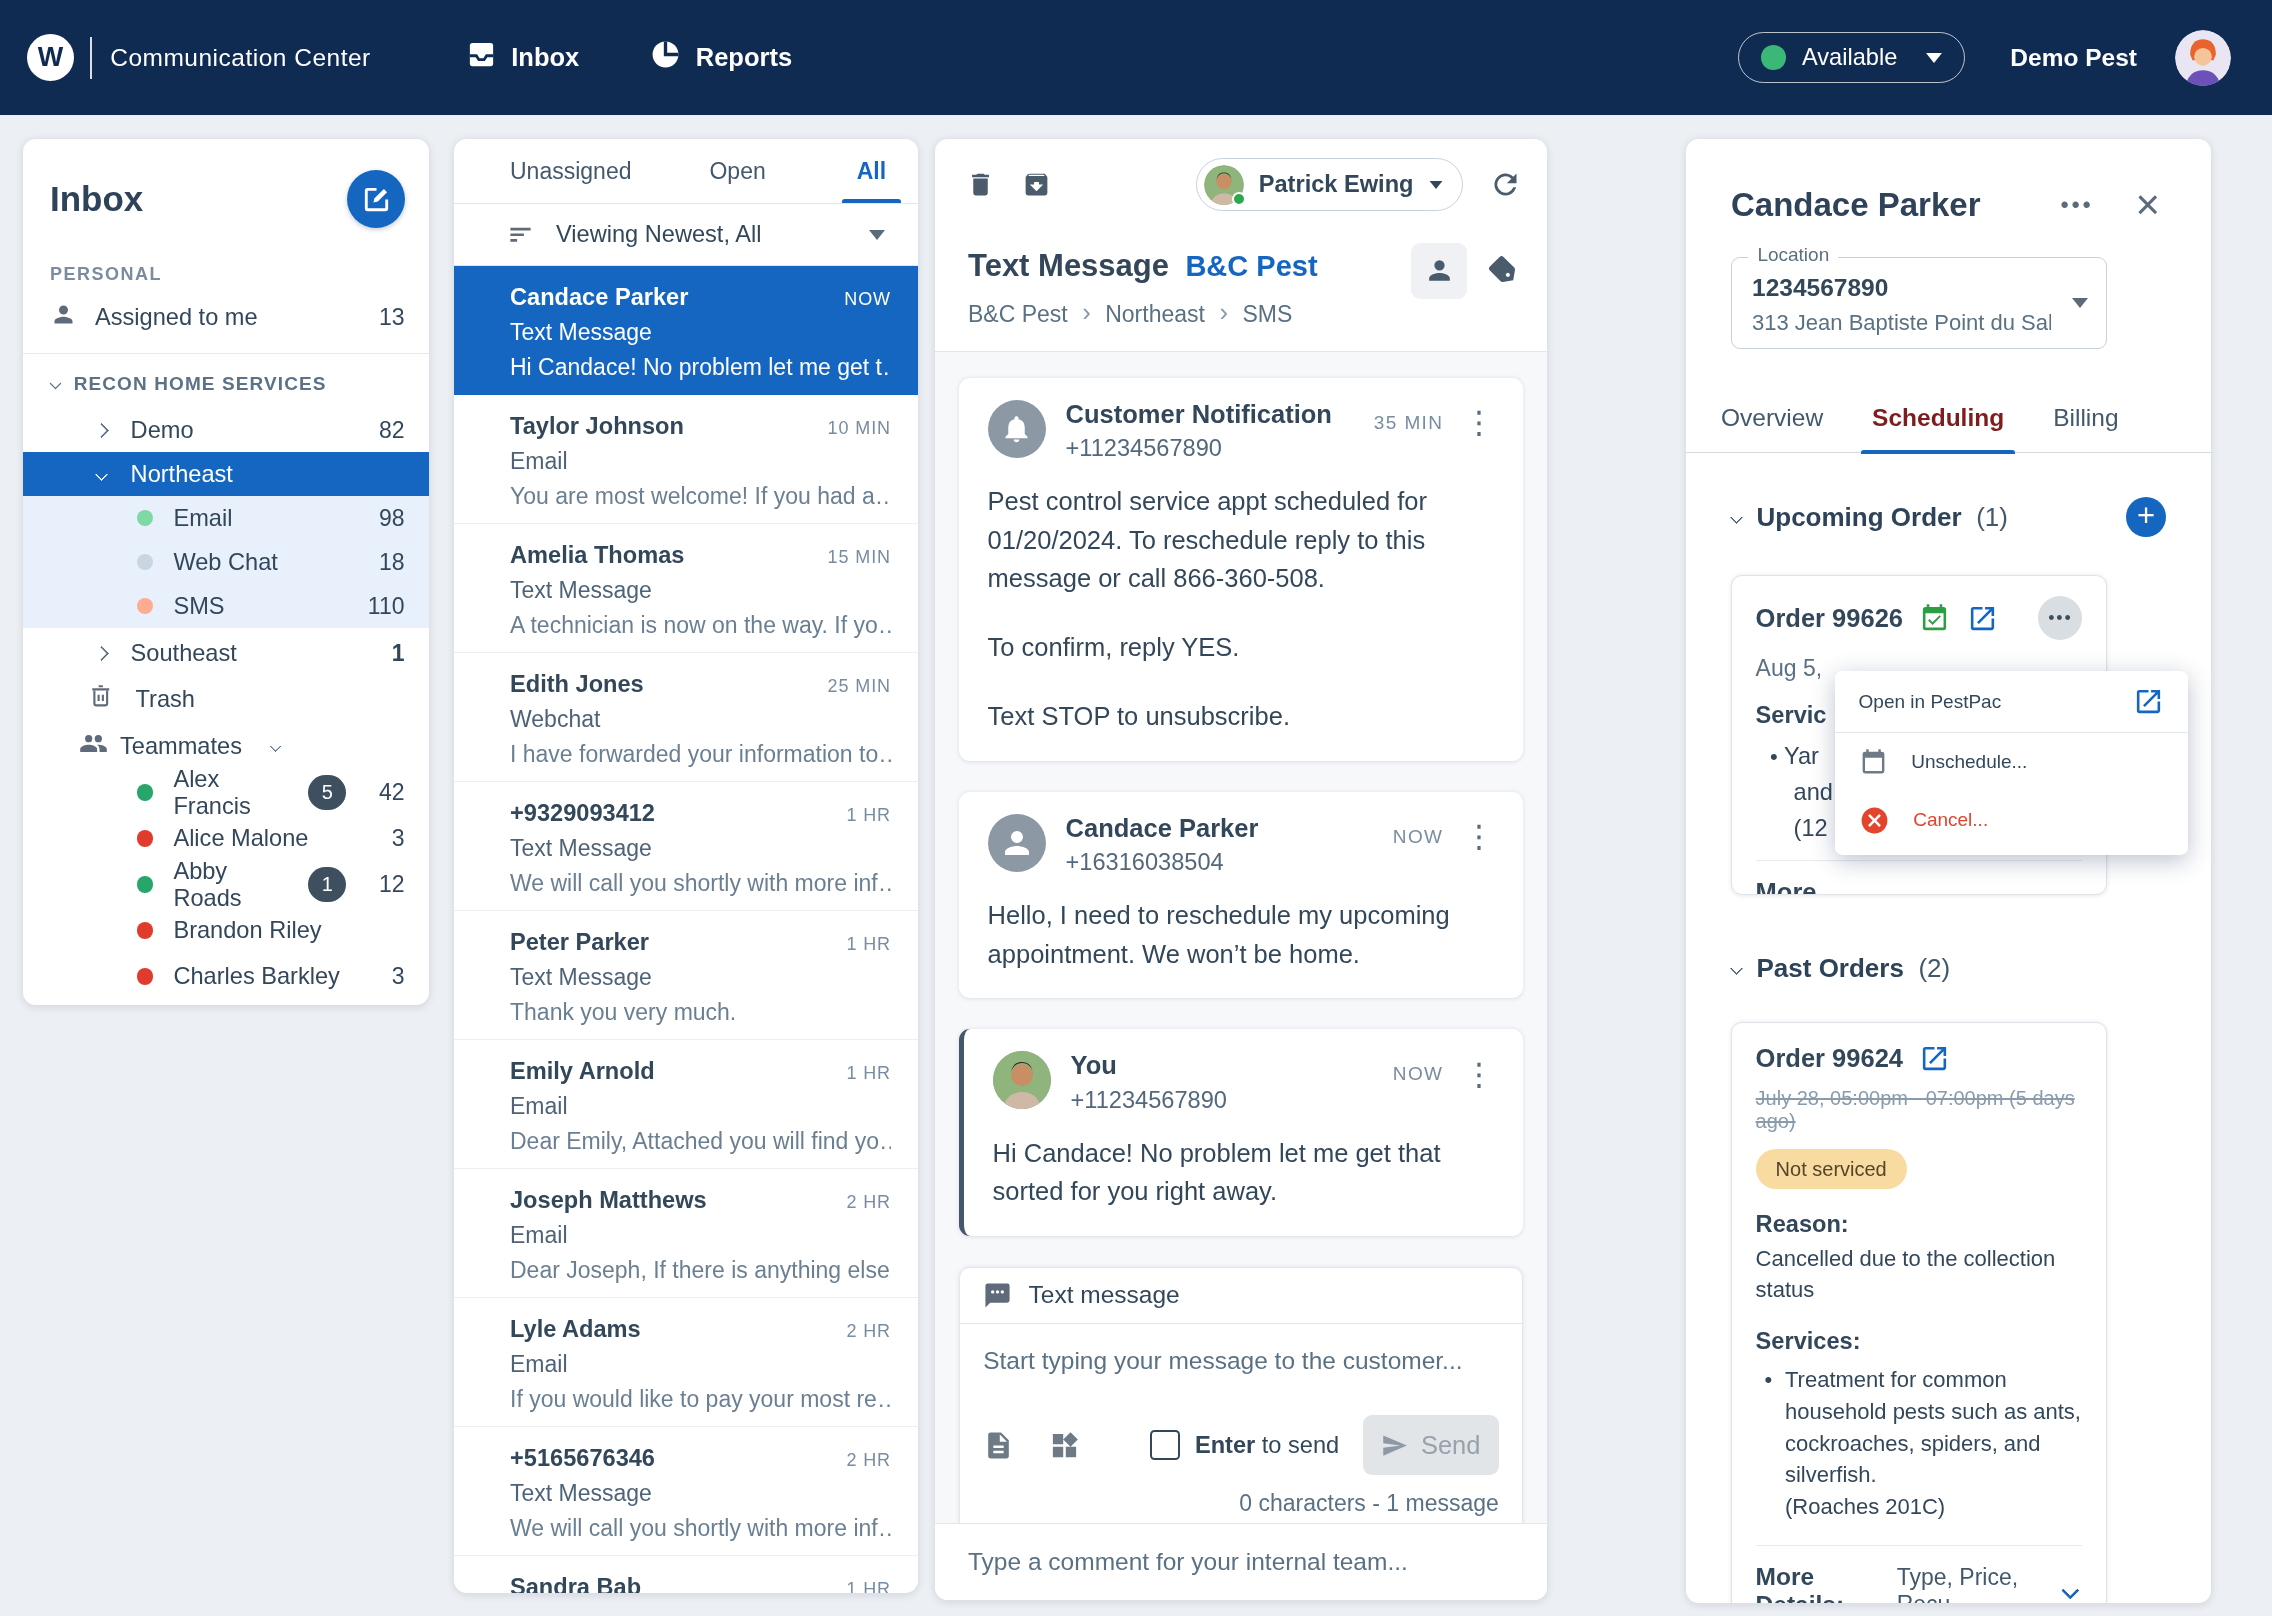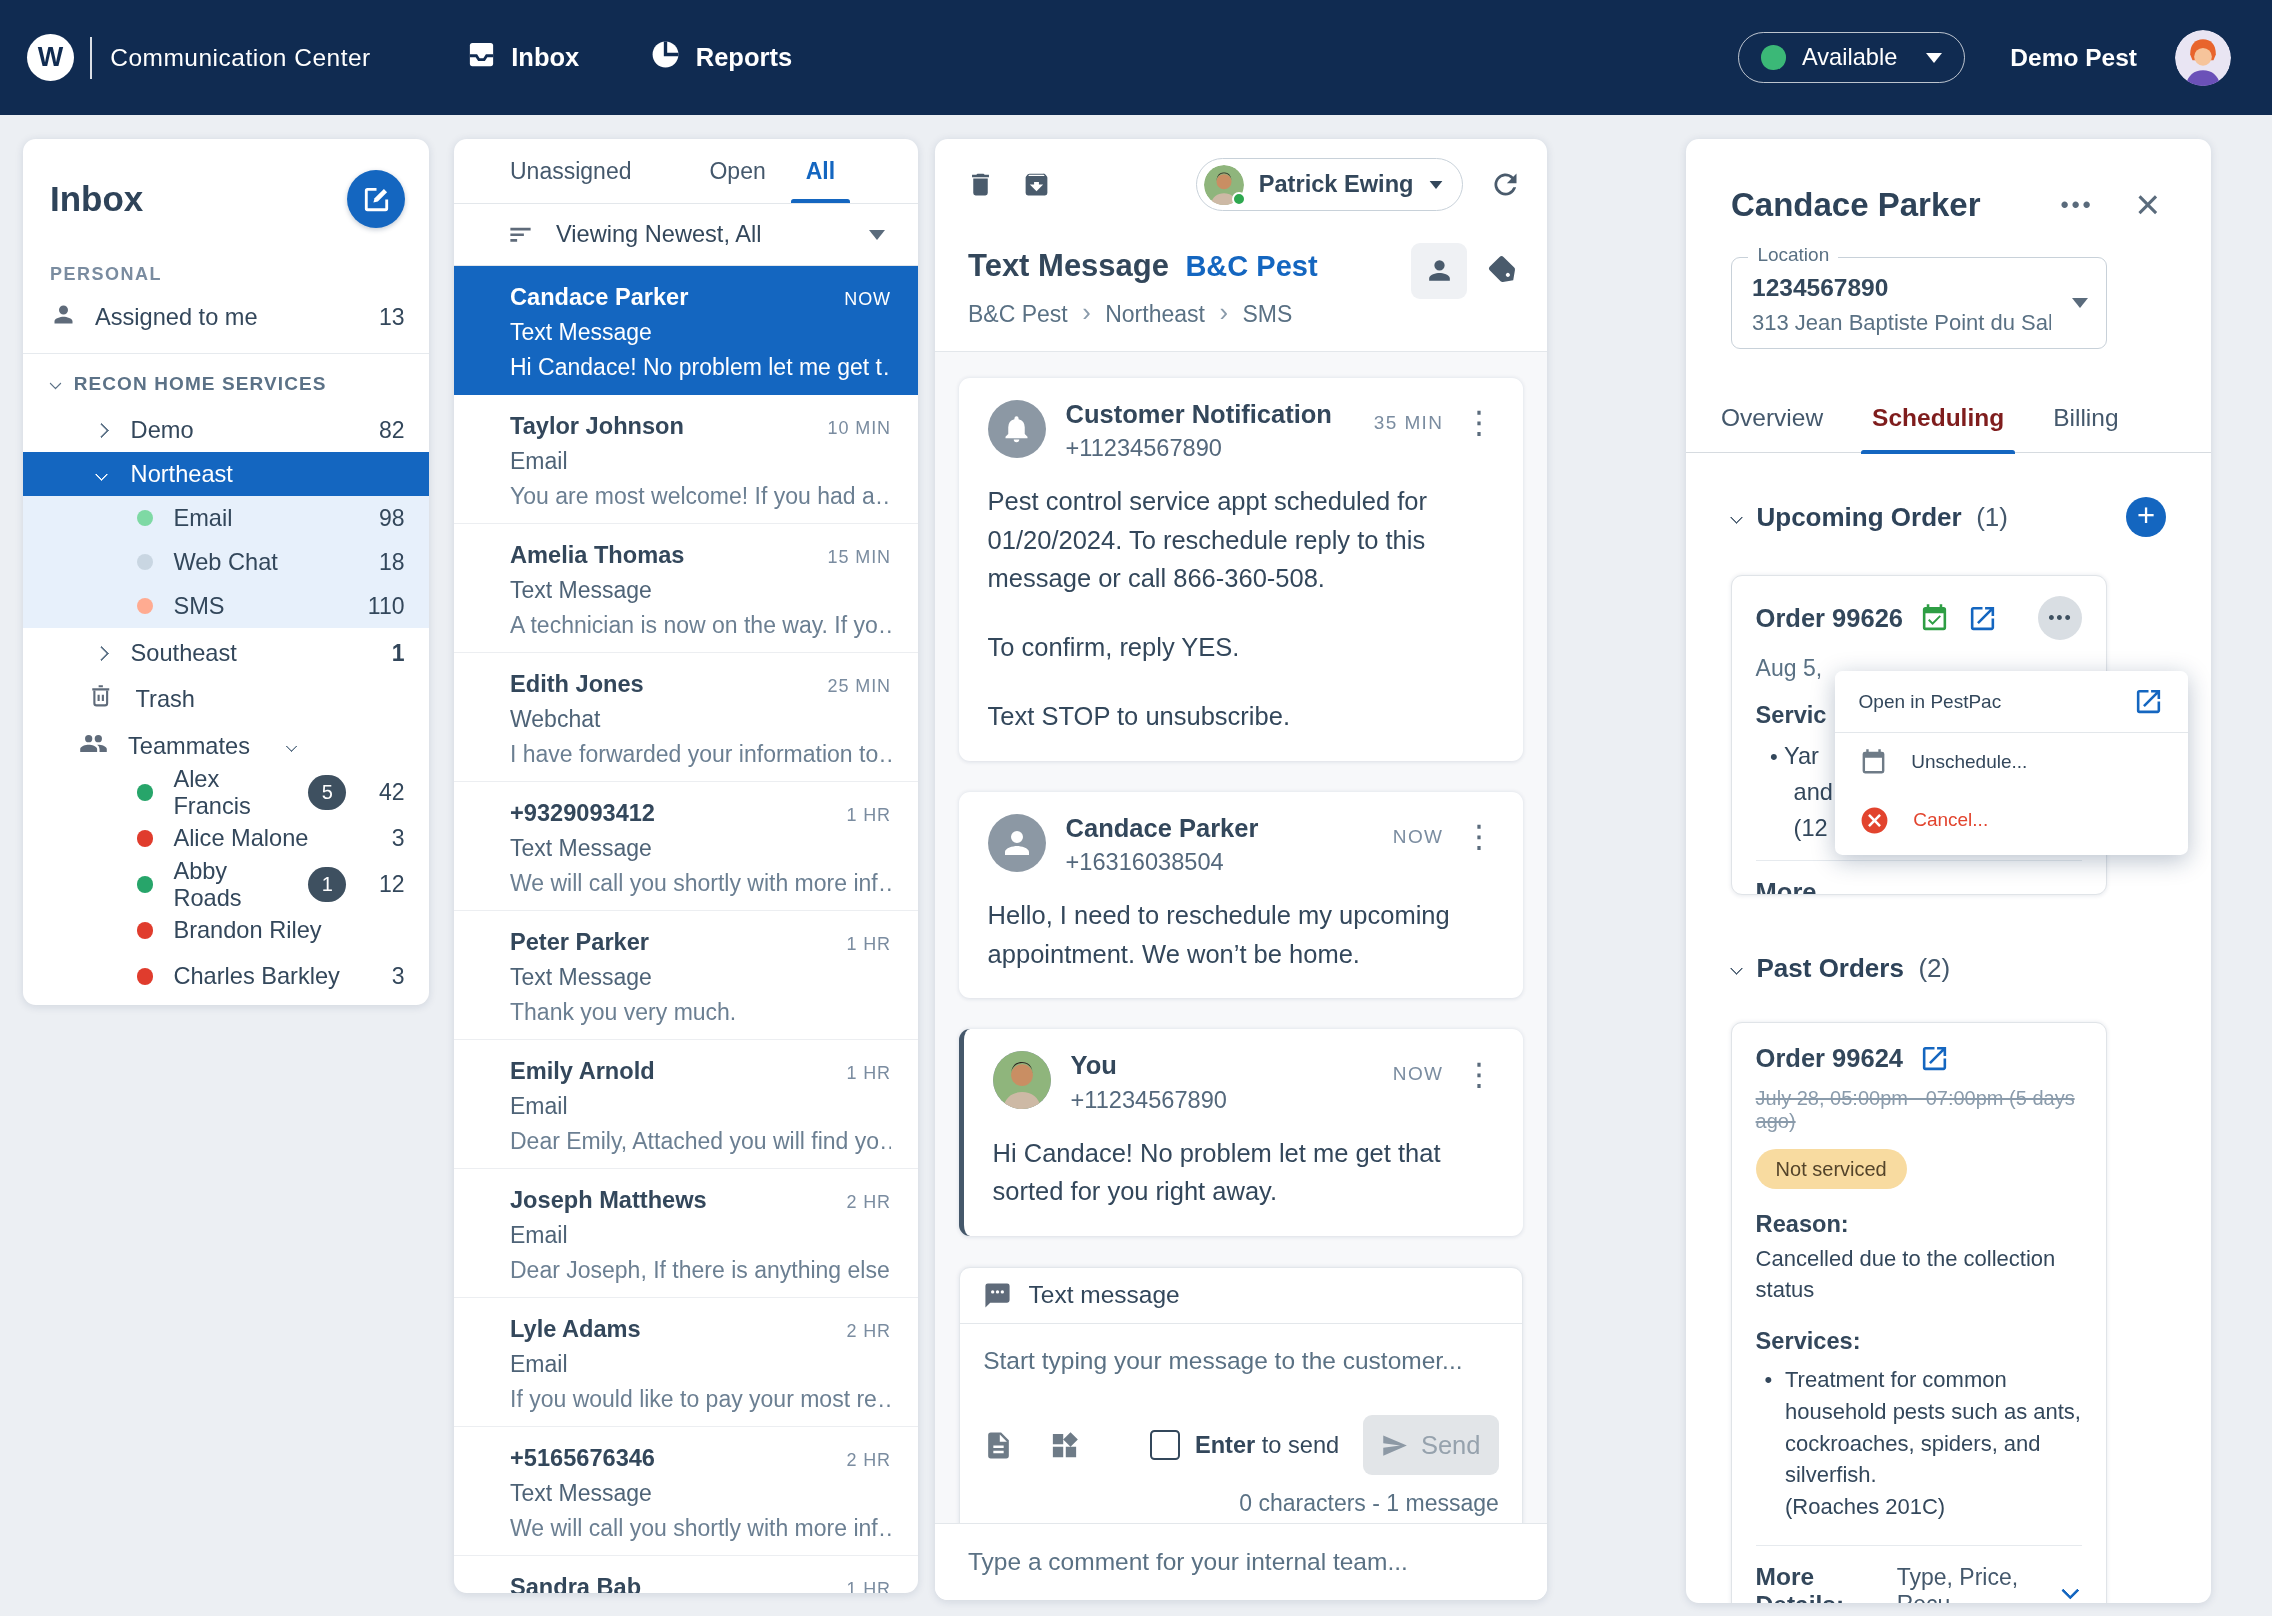--- a/index.html
+++ b/index.html
@@ -40,21 +40,21 @@
   .dot.green { background:#27A56A; } .dot.red { background:#E03C2D; }
   .row-selected { background:#1466C0; color:#fff; }
   .subzone { background:#E7F0FB; }
   .badge-pill { min-width:38px; height:35px; border-radius:18px; background:#3E5060; color:#fff; font-size:20px; display:flex; align-items:center; justify-content:center; padding:0 9px; margin-left:auto; margin-right:12.7px; }
   .badge-pill + .count { margin-left:0; }
 
   
   .convlist { left:454px; top:139px; width:464px; height:1454px; overflow:hidden; display:flex; flex-direction:column; }
   .conv-tabs { height:65px; flex:none; display:flex; align-items:stretch; border-bottom:0.9px solid #E3E7EB; font-size:23px; color:#44586C; }
   .conv-tab { display:flex; align-items:center; position:relative; cursor:pointer; }
-  .conv-tab.t1 { margin-left:56px; } .conv-tab.t2 { margin-left:78px; } .conv-tab.t3 { margin-left:40px; }
+  .conv-tab.t1 { margin-left:56px; } .conv-tab.t2 { margin-left:78px; } .conv-tab.t3 { margin-left:91px; }
   .conv-tab.active { color:#1466C0; font-weight:700; }
   .conv-tab.active::after { content:""; position:absolute; left:-14.5px; right:-14.5px; bottom:0; height:4.5px; background:#1466C0; border-radius:2.7px 2.7px 0 0; }
   .sortbar { height:62px; flex:none; display:flex; align-items:center; padding:0 33px 0 53px; border-bottom:0.9px solid #E3E7EB; font-size:23.6px; color:#33475B; cursor:pointer; }
   .sortbar .caret { color:#5A6B7C; margin-left:auto; }
   .conv-item { height:129px; flex:none; padding:18px 27px 0 56px; border-bottom:0.9px solid #ECEEF1; cursor:pointer; }
   .conv-row1 { display:flex; align-items:baseline; }
   .conv-name { font-size:23.6px; font-weight:700; color:#33475B; }
   .conv-time { margin-left:auto; font-size:18px; letter-spacing:0.9px; color:#7A8CA0; }
   .conv-channel { margin-top:8.2px; font-size:23px; color:#4E6377; }
   .conv-preview { margin-top:8.2px; font-size:23px; color:#6B7F92; white-space:nowrap; overflow:hidden; }
@@ -257,21 +257,21 @@
   </div>
 
   <div class="side-row" style="padding-left:65px; gap:22px; height:47px;">
     <span><svg width="25.5" height="25.5" viewBox="0 0 24 24">
           <path d="M6 7v12a2 2 0 0 0 2 2h8a2 2 0 0 0 2-2V7" fill="none" stroke="#5F6B7A" stroke-width="2"></path>
           <path d="M4 6h16M10 3h4M10 11v6M14 11v6" stroke="#5F6B7A" stroke-width="2" fill="none"></path>
         </svg></span>
     <span>Trash</span>
   </div>
 
-  <div class="side-row" style="padding-left:56px; gap:20px; height:47px;">
+  <div class="side-row" style="padding-left:56px; gap:12px; height:47px;">
     <span><svg width="29" height="29" viewBox="0 0 24 24">
           <path d="M16 11a3 3 0 1 0-3-3 3 3 0 0 0 3 3zm-8 0a3 3 0 1 0-3-3 3 3 0 0 0 3 3zm0 2c-2.33 0-7 1.17-7 3.5V19h14v-2.5C15 14.17 10.33 13 8 13zm8 0c-.29 0-.62 0-.97.05A4.22 4.22 0 0 1 17 16.5V19h6v-2.5c0-2.33-4.67-3.5-7-3.5z" fill="#5F6B7A"></path>
         </svg></span>
     <span>Teammates</span>
     <span class="chev" style="transform:rotate(45deg) scale(.75); color:#5C7287; margin-left:16.4px;"></span>
   </div>
 
   <div class="side-row" style="padding-left:114px; gap:20px; height:46px;">
     <span class="dot green"></span>
     <span>Alex Francis</span>

